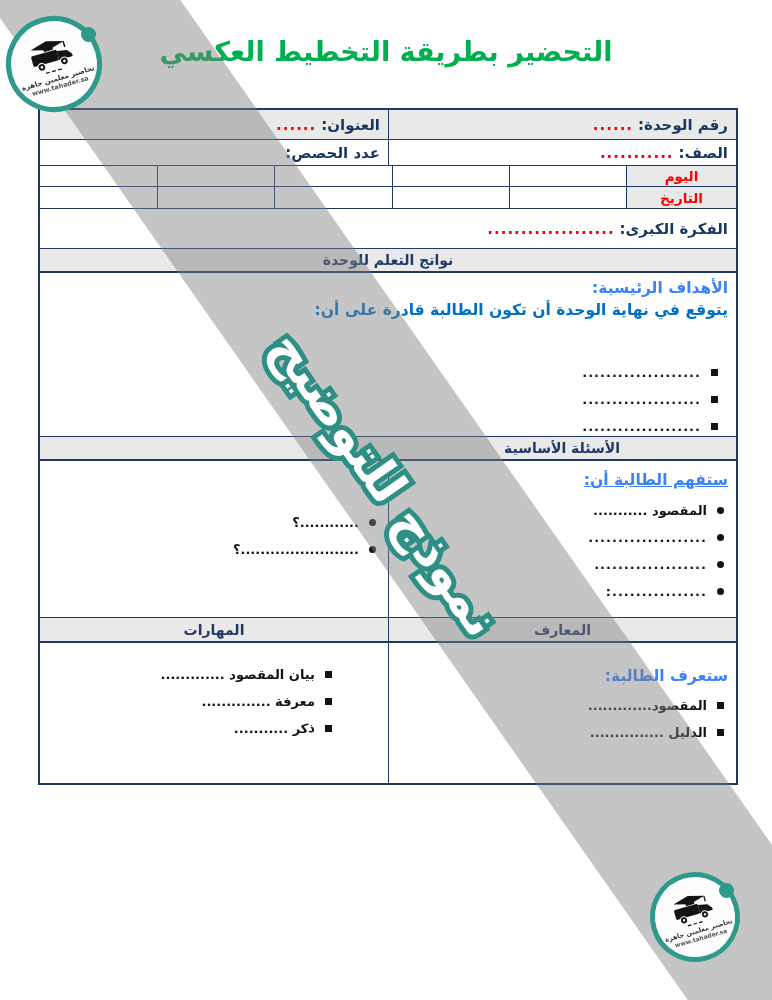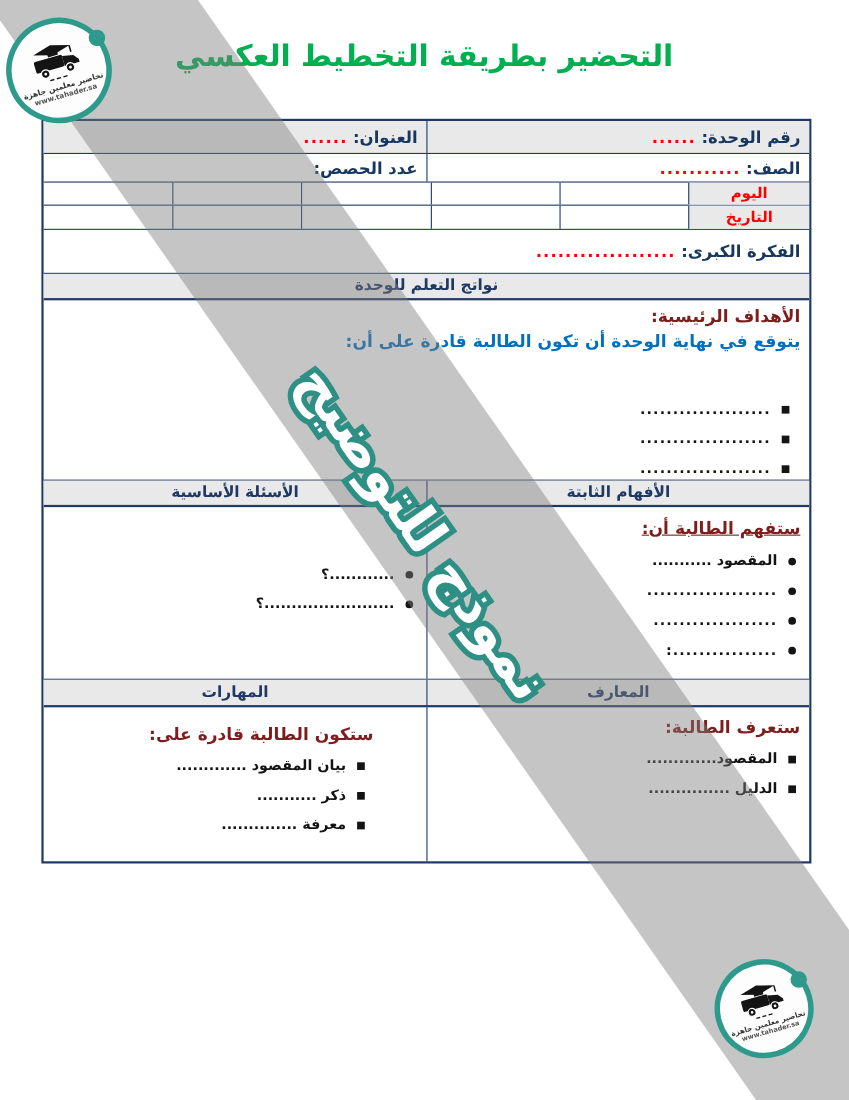--- a/index.html
+++ b/index.html
@@ -29,37 +29,37 @@
   .cell{
     display:flex;align-items:center;padding:0 8px;box-sizing:border-box;
     font-weight:bold;font-size:15px;color:#17375E;overflow:hidden;
   }
   .row > .cell:not(:last-child){border-left:1px solid #1F3864;}
   .center{justify-content:center;padding:0 2px;}
   .hdr .cell{font-size:14px;color:#1F3864;}
   .red-dots{color:#FF0000;margin-right:5px;letter-spacing:1px;}
   .day-lbl{justify-content:center;background:#E9E9E9;color:#FF0000;font-size:13.5px;}
   .block{display:block;padding:4px 8px;}
-  .r-head{color:#7f1d1d;font-size:15.5px;font-weight:bold;line-height:22px;}
+  .r-head{color:#3b82f6;font-size:15.5px;font-weight:bold;line-height:22px;}
   .u{text-decoration:underline;}
   .b-intro{color:#0070C0;font-size:15.5px;font-weight:bold;line-height:22px;}
   ul.dotlist{list-style:none;margin:0;padding:0;}
   ul.dotlist li{
     display:flex;align-items:center;height:27px;
     font-size:13px;font-weight:bold;color:#141414;letter-spacing:1px;
   }
   .mk{width:7px;height:7px;background:#141414;margin-left:10px;flex:0 0 auto;}
   .mk.round{border-radius:50%;}
   .obj-list{margin-top:38px !important;padding-right:10px !important;}
   .und-cell{padding-top:8px;}
   .und-list{margin-top:6px !important;padding-right:4px !important;}
   .q-cell{padding-top:48px;}
   .q-list li{height:31px;}
   .q-list{padding-right:4px !important;}
-  .kn-cell{padding-top:7px;}
+  .kn-cell{padding-top:22px;}
   .kn-list{margin-top:5px !important;padding-right:4px !important;}
   .sk-cell{padding-top:14px;padding-right:48px;}
   .sk-list{margin-top:4px !important;padding-right:8px !important;text-align:right;}
   .sk-list li{height:26px;}
   
   .band{
     position:absolute;left:-280px;top:401px;width:1400px;height:158px;
     background:rgba(126,126,126,0.45);transform:rotate(55deg);z-index:3;
   }
   
@@ -166,21 +166,20 @@
             </li>
           <li>
               <span class="mk"></span>
               <span>....................</span>
             </li>
         </ul>
       </div>
     </div>
 
     <div class="row cols-2 h24 hdr">
-      <div class="cell center">الأفهام الثابتة</div>
       <div class="cell center">الأسئلة الأساسية</div>
     </div>
 
     <div class="row cols-2 h157">
       <div class="cell block und-cell">
         <div class="r-head u">ستفهم الطالبة أن:</div>
         <ul class="dotlist und-list">
           <li>
               <span class="mk round"></span>
               <span>المقصود ...........</span>
@@ -226,33 +225,32 @@
               <span class="mk"></span>
               <span>المقصود.............</span>
             </li>
           <li>
               <span class="mk"></span>
               <span>الدليل ...............</span>
             </li>
         </ul>
       </div>
       <div class="cell block sk-cell">
-        <div class="r-head">ستكون الطالبة قادرة على:</div>
         <ul class="dotlist sk-list">
           <li>
               <span class="mk"></span>
               <span>بيان المقصود .............</span>
             </li>
           <li>
               <span class="mk"></span>
+              <span>معرفة ..............</span>
+            </li>
+          <li>
+              <span class="mk"></span>
               <span>ذكر ...........</span>
-            </li>
-          <li>
-              <span class="mk"></span>
-              <span>معرفة ..............</span>
             </li>
         </ul>
       </div>
     </div>
 
   </div>
 
   <div class="band"></div>
 
   <div class="wm">

